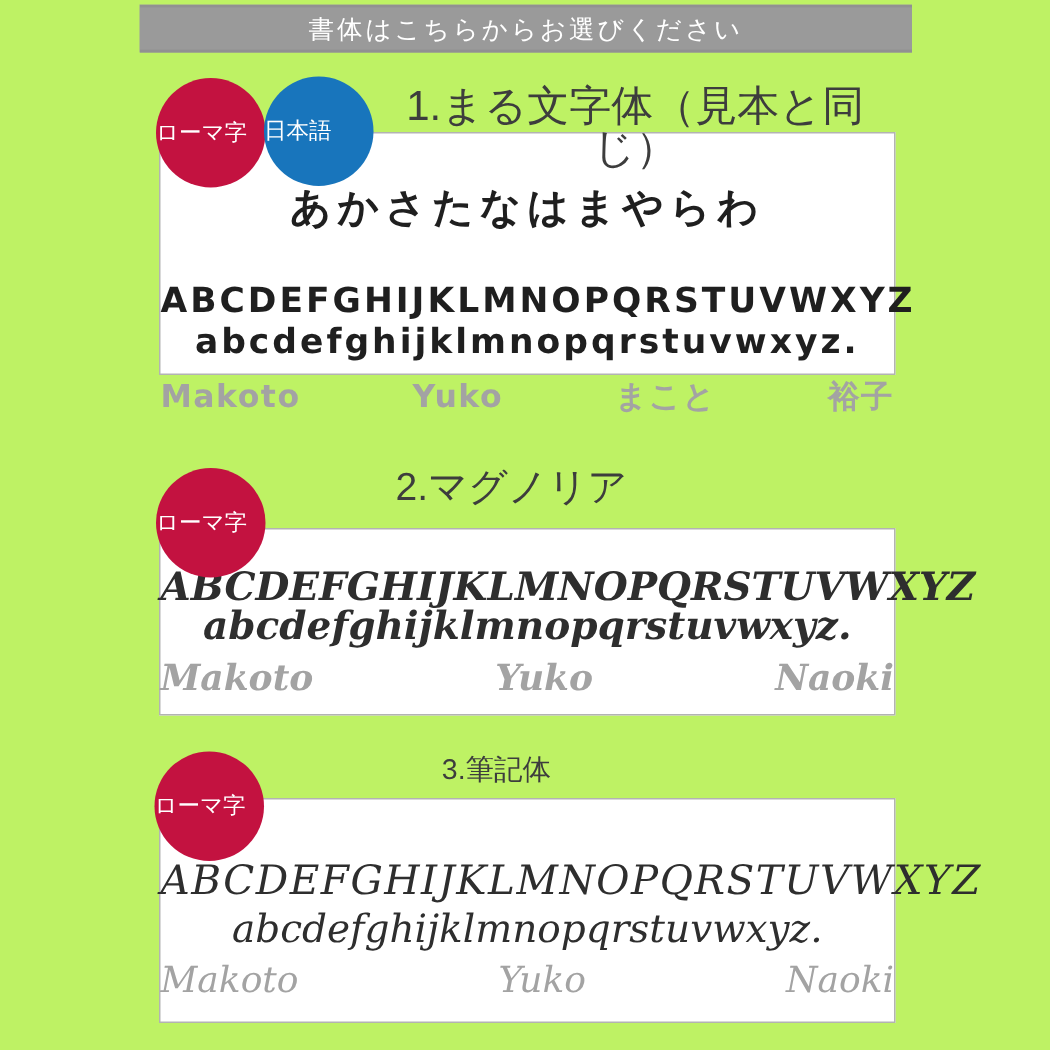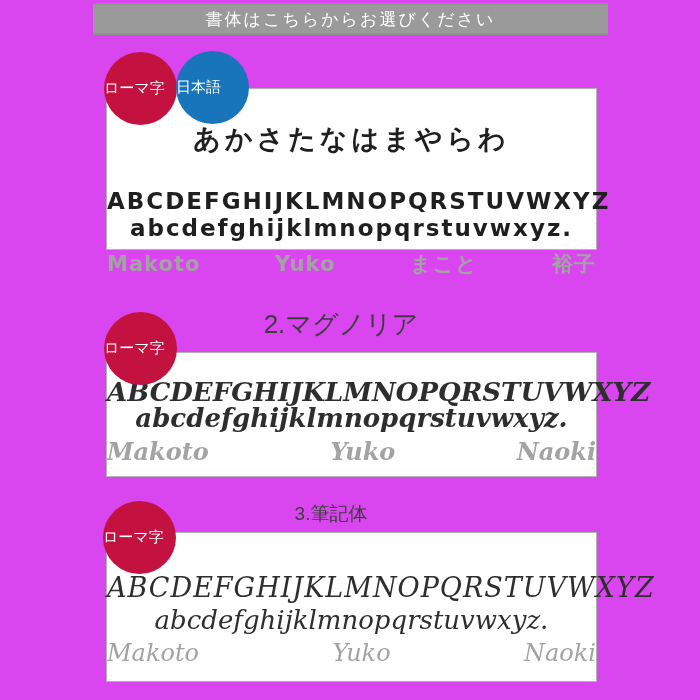--- a/index.html
+++ b/index.html
@@ -1,19 +1,19 @@
 <!DOCTYPE html>
 <html><head>
 <meta charset="utf-8">
 <style>
   * { margin:0; padding:0; box-sizing:border-box; }
   html,body { background:#ffffff; }
   body { font-family:"Liberation Sans","DejaVu Sans",sans-serif; }
   .canvas {
-    position:relative; width:700px; height:700px; background:#d946ef;
+    position:relative; width:700px; height:700px; background:#bef264;
     overflow:hidden;
   }
   .header-bar {
     position:absolute; left:93px; top:3px; width:515px; height:32px;
     background:#9a9a9a; display:flex; align-items:center; justify-content:center;
     box-shadow:inset 0 2px 0 #919191, inset 0 -2px 0 #919191;
   }
   .header-bar span {
     color:#ffffff; font-size:17px; letter-spacing:2px; font-weight:400;
   }
@@ -61,20 +61,21 @@
   <div class="header-bar">
     <span>書体はこちらからお選びください</span>
   </div>
 
   <div class="badge red" style="left:104px; top:52px;">
     <span>ローマ字</span>
   </div>
   <div class="badge blue" style="left:176px; top:51px;">
     <span>日本語</span>
   </div>
+  <div class="sec-title" style="left:250px; top:57px; width:347px; font-size:28px;">1.まる文字体（見本と同じ）</div>
 
   <div class="sample-box" style="left:106px; top:88px; width:491px; height:162px;">
     <div class="line maru k1">あかさたなはまやらわ</div>
     <div class="line maru k3">ABCDEFGHIJKLMNOPQRSTUVWXYZ</div>
     <div class="line maru k4">abcdefghijklmnopqrstuvwxyz.</div>
     <div class="line maru names k5">
       <span>Makoto</span>
       <span>Yuko</span>
       <span>まこと</span>
       <span>裕子</span>

